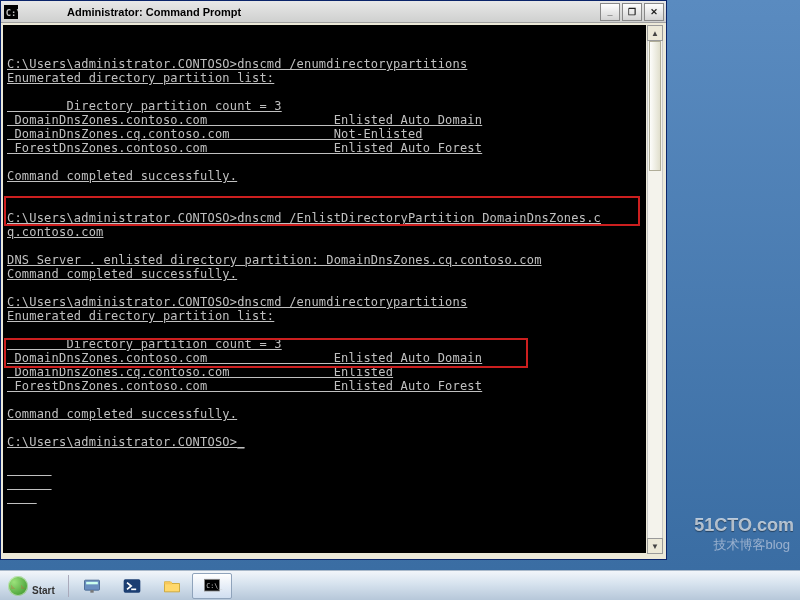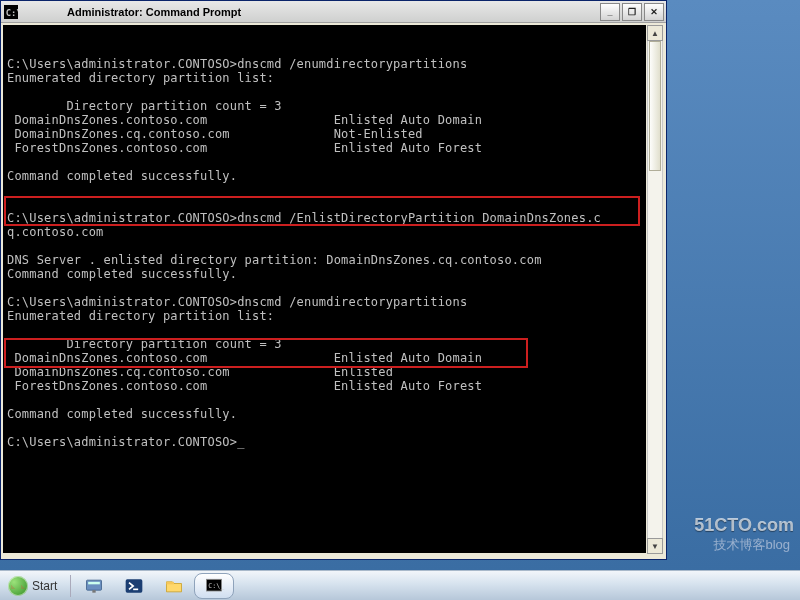--- a/index.html
+++ b/index.html
@@ -65,20 +65,21 @@
   background: #000;
   color: #c0c0c0;
   font-family: "Lucida Console", "Consolas", monospace;
   font-size: 12px;
   line-height: 14px;
   padding: 4px 2px 4px 4px;
   overflow: hidden;
   position: relative;
   white-space: pre;
   letter-spacing:0.2px;
+  text-decoration:underline;
 }
 .console .line { white-space: pre; }
 .hl1, .hl2, .hl3 {
   position: absolute;
   border: 2px solid #cc1f1f;
   pointer-events: none;
 }
 .vscroll {
   position: absolute;
   top: 24px;
@@ -109,43 +110,43 @@
   border:1px solid #b0ad98;
 }
 .taskbar {
   position:absolute; left:0; right:0; bottom:0; height:30px;
   background: linear-gradient(180deg,#f2f6fa 0%, #d6e2ee 45%, #b6c7d9 100%);
   border-top:1px solid #a9b9ca;
   display:flex; align-items:center;
   padding:0 4px;
 }
 .start-btn {
-  display:flex; align-items:center;
+  display:flex; align-items:flex-end;
   padding:2px 10px 2px 4px;
-  font-size:12px; font-weight:normal; color:#333;
+  font-size:10px; font-weight:bold; color:#333;
 }
 .start-orb {
   width:20px; height:20px; border-radius:50%;
   background: radial-gradient(circle at 30% 30%, #9be27a, #2e8b22);
   margin-right:4px;
   position:relative;
   box-shadow: inset 0 0 0 1px rgba(255,255,255,0.5);
 }
 .start-orb::after{
   content:""; position:absolute; inset:3px;
   background:
     linear-gradient(45deg, #e33 25%, transparent 25%) 0 0/10px 10px,
     linear-gradient(45deg, #3c3 25%, transparent 25%) 10px 0/10px 10px;
   opacity:0.2;
 }
 .task-divider { width:1px; height:22px; background:#aab; margin:0 3px; }
 .task-icon {
   width:40px; height:26px;
   display:flex; align-items:center; justify-content:center;
-  border-radius:8px;
+  border-radius:2px;
 }
 .task-icon.active {
   background: linear-gradient(180deg, #fff, #d0def0);
   border:1px solid #8fa3bb;
 }
 .tray {
   margin-left:auto; display:flex; align-items:center; gap:6px;
   font-size:11px; color:#333; padding-right:4px;
 }
 .tray .clock { text-align:right; line-height:12px; font-size:10px;}

